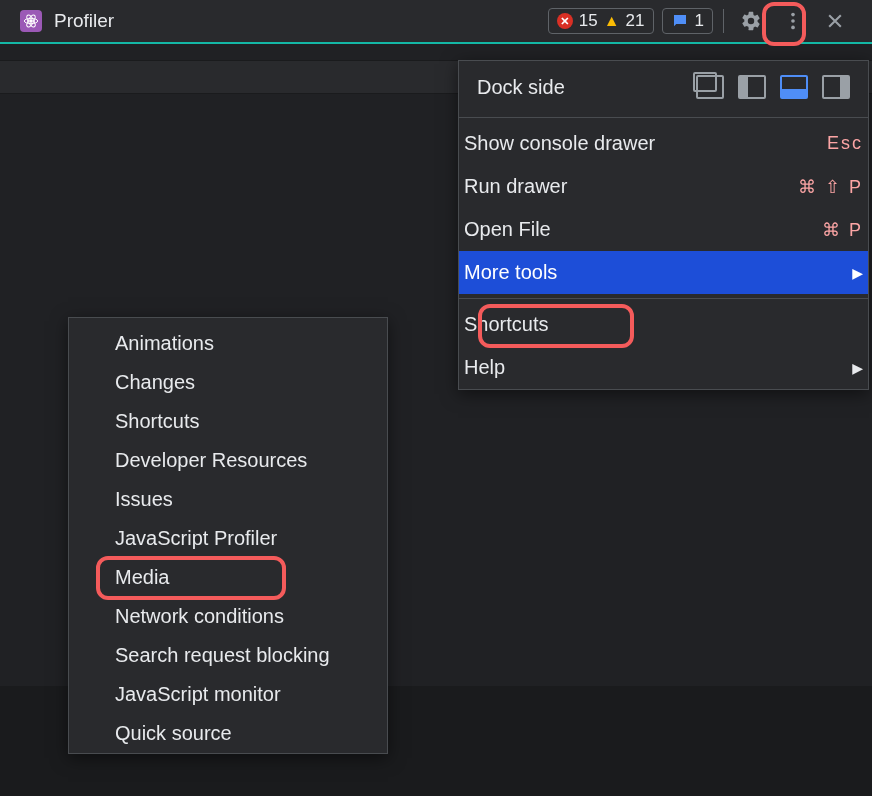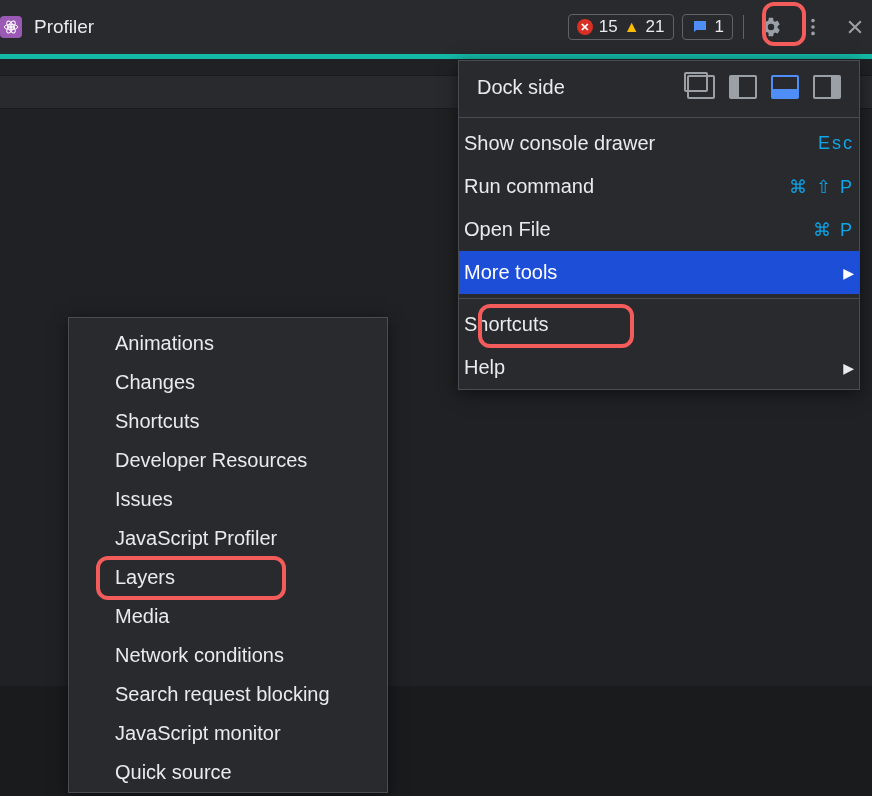--- a/index.html
+++ b/index.html
@@ -6,26 +6,26 @@
   html, body { width: 872px; height: 796px; overflow: hidden; }
   body {
     background: #202124;
     font-family: -apple-system, BlinkMacSystemFont, "Segoe UI", Arial, sans-serif;
     color: #e8eaed;
     position: relative;
   }
 
   
   .toolbar {
-    height: 59px;
+    height: 44px;
     background: #292a2d;
-    border-bottom: 5px solid #14b8a6;
+    border-bottom: 2px solid #14b8a6;
     display: flex;
     align-items: center;
-    padding: 0 0;
+    padding: 0 20px;
     gap: 8px;
   }
   .app-icon {
     width: 22px; height: 22px;
     background: #9b59b6;
     border-radius: 4px;
     display: flex; align-items: center; justify-content: center;
     color: #fff;
     font-size: 14px;
   }
@@ -87,38 +87,38 @@
     position:absolute;
     left:0; right:0; top:686px; height:110px;
     background:#1a1b1d;
   }
 
   
   .main-menu {
     position:absolute;
     top: 60px;
     left: 458px;
-    right: 12px;
+    right: 3px;
     background:#292a2d;
     border:1px solid #494c50;
     box-shadow: 0 4px 16px rgba(0,0,0,0.5);
   }
   .menu-row {
     display:flex; align-items:center;
     padding: 10px 5px;
     font-size: 20px;
     color:#e8eaed;
     position:relative;
   }
   .menu-row.dock-row {
     padding: 14px 18px;
   }
   .menu-row .shortcut {
     margin-left:auto;
-    color:#0ea5e9;
+    color:#fca5a5;
     font-size:18px;
     letter-spacing: 2px;
   }
   .menu-sep {
     height:1px; background:#494c50; margin:4px 0;
   }
   .menu-row.selected { background:#1d4ed8; color:#fff; }
   .menu-row.selected .caret { color:#fff; }
   .menu-row .caret {
     margin-left:auto;
@@ -239,21 +239,21 @@
         </div>
     </div>
   </div>
   <div class="menu-sep"></div>
 
   <div class="menu-row">
     <span>Show console drawer</span>
     <span class="shortcut">Esc</span>
   </div>
   <div class="menu-row">
-    <span>Run command</span>
+    <span>Run drawer</span>
     <span class="shortcut">⌘ ⇧ P</span>
   </div>
   <div class="menu-row">
     <span>Open File</span>
     <span class="shortcut">⌘ P</span>
   </div>
   <div class="menu-row selected">
     <span>More tools</span>
     <span class="caret">▶</span>
   </div>
@@ -269,21 +269,20 @@
   </div>
 </div>
 
 <div class="sub-menu">
   <div class="sub-item"><span>Animations</span></div>
   <div class="sub-item"><span>Changes</span></div>
   <div class="sub-item"><span>Shortcuts</span></div>
   <div class="sub-item"><span>Developer Resources</span></div>
   <div class="sub-item"><span>Issues</span></div>
   <div class="sub-item"><span>JavaScript Profiler</span></div>
-  <div class="sub-item"><span>Layers</span></div>
   <div class="sub-item"><span>Media</span></div>
   <div class="sub-item"><span>Network conditions</span></div>
   <div class="sub-item"><span>Search request blocking</span></div>
   <div class="sub-item"><span>JavaScript monitor</span></div>
   <div class="sub-item"><span>Quick source</span></div>
 </div>
 
 <div class="highlight-box" style="top:2px; left:762px; width:44px; height:44px;"></div>
 <div class="highlight-box" style="top:304px; left:478px; width:156px; height:44px;"></div>
 <div class="highlight-box" style="top:556px; left:96px; width:190px; height:44px;"></div>

